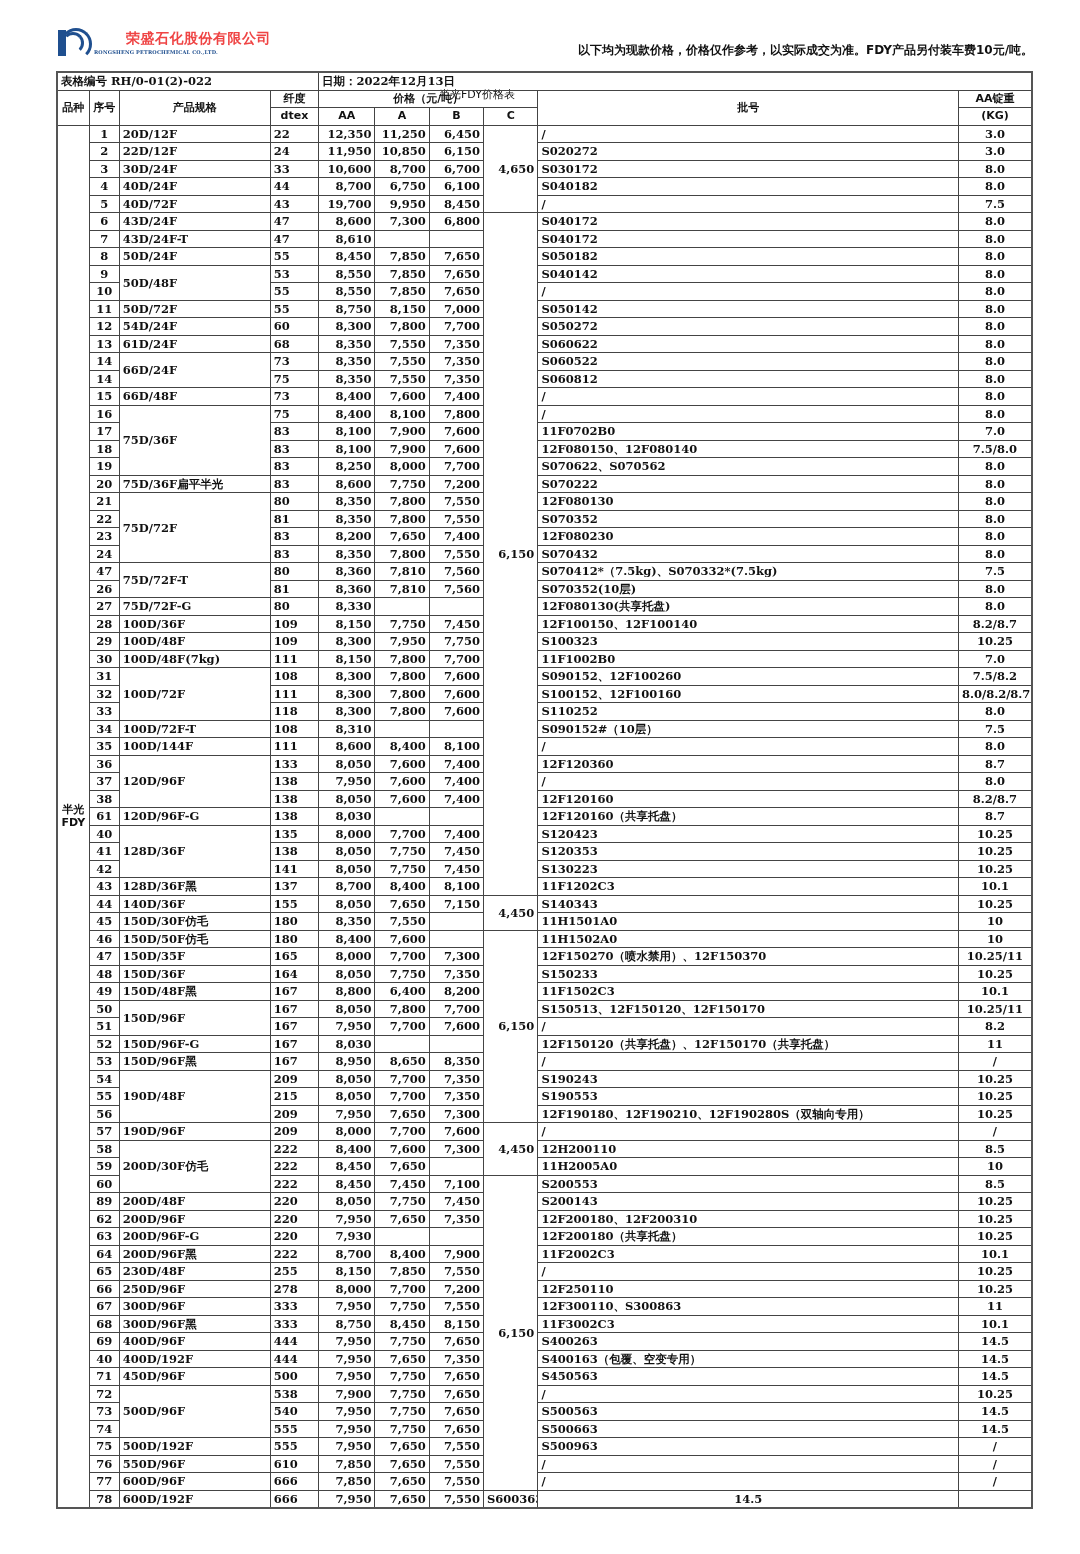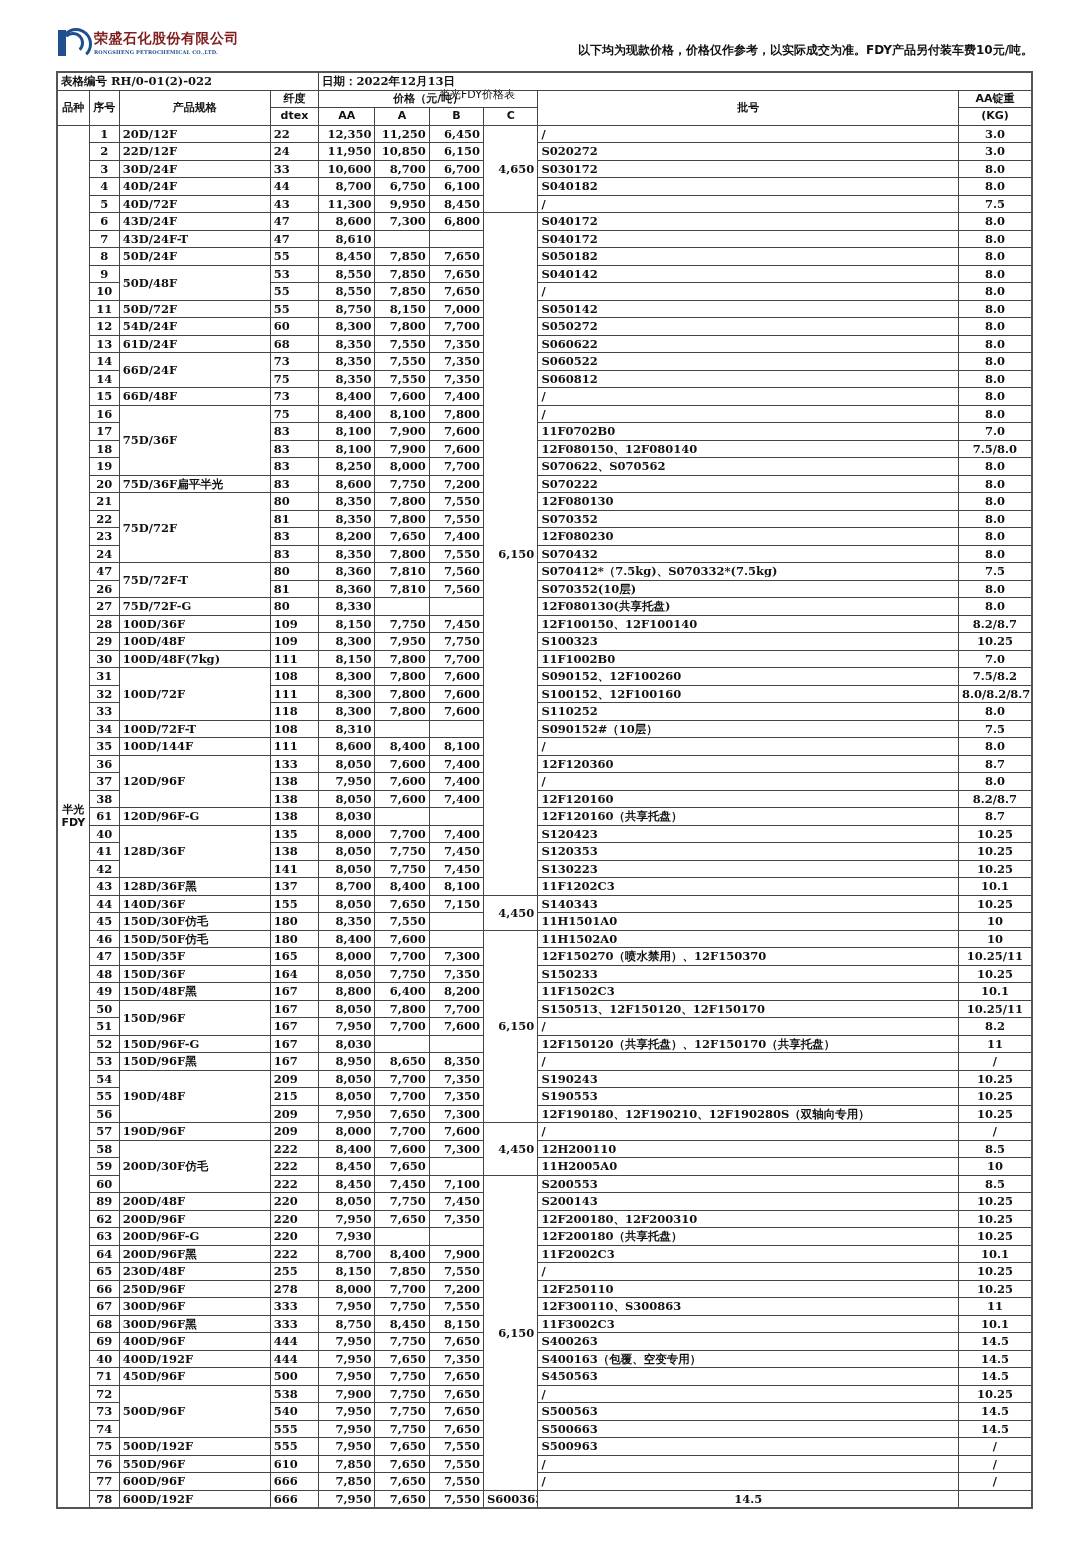--- a/index.html
+++ b/index.html
@@ -2,21 +2,21 @@
 <html><head>
 <meta charset="utf-8">
 <style>
   html,body{margin:0;padding:0;background:#fff;}
   body{width:1080px;height:1554px;position:relative;font-family:"DejaVu Serif","Liberation Serif",serif;color:#111;overflow:hidden;}
   .header{position:absolute;left:56px;top:28px;width:980px;height:40px;}
   .logo{position:absolute;left:0;top:0;width:34px;height:30px;}
   .logo .bar{position:absolute;left:2px;top:2px;width:8px;height:26px;background:#1f4f8f;}
   .logo .arc{position:absolute;border:3px solid #1f4f8f;border-left-color:transparent;border-bottom-color:transparent;border-radius:50%;}
   .company{position:absolute;left:38px;top:2px;}
-  .company .cn{font-family:Liberation Serif, serif;font-size:14px;font-weight:bold;color:#7f1d1d;letter-spacing:0.5px;}
+  .company .cn{font-family:Liberation Serif, serif;font-size:14px;font-weight:bold;color:#ef4444;letter-spacing:0.5px;margin-left:32px;}
   .company .en{font-size:5px;color:#1f4f8f;font-weight:bold;margin-top:1px;letter-spacing:0.2px;}
   .title{position:absolute;left:383px;top:14px;font-size:11px;font-weight:normal;font-family:"DejaVu Sans",sans-serif;margin-top:45px;}
   .note{position:absolute;left:522px;top:14px;font-size:12px;font-weight:bold;font-family:"DejaVu Sans",sans-serif;}
   table.main{position:absolute;left:56px;top:71px;width:977px;border-collapse:collapse;table-layout:fixed;border:2px solid #555;}
   table.main td,table.main th{border:1px solid #444;padding:0 3px;height:16.5px;font-size:11.5px;font-weight:bold;line-height:16px;white-space:nowrap;overflow:hidden;}
   table.main th{font-size:11px;font-family:"DejaVu Sans",sans-serif;}
   .c{text-align:center;}
   .r{text-align:right;}
   .l{text-align:left;}
   .meta td{font-size:11px;margin-left:24px;}
@@ -116,21 +116,21 @@
         <td class="r">8,700</td>
         <td class="r">6,750</td>
         <td class="r">6,100</td>
         <td class="l">S040182</td>
         <td class="c">8.0</td>
       </tr>
       <tr>
         <td class="c">5</td>
         <td class="l">40D/72F</td>
         <td class="l">43</td>
-        <td class="r">11,300</td>
+        <td class="r">19,700</td>
         <td class="r">9,950</td>
         <td class="r">8,450</td>
         <td class="l">/</td>
         <td class="c">7.5</td>
       </tr>
       <tr>
         <td class="c">6</td>
         <td class="l">43D/24F</td>
         <td class="l">47</td>
         <td class="r">8,600</td>

